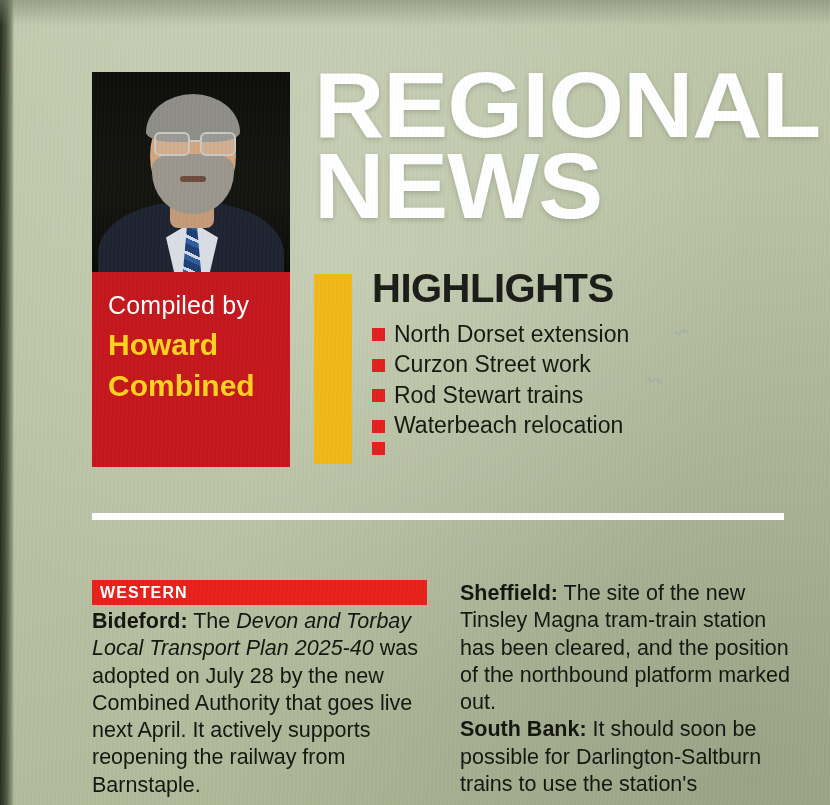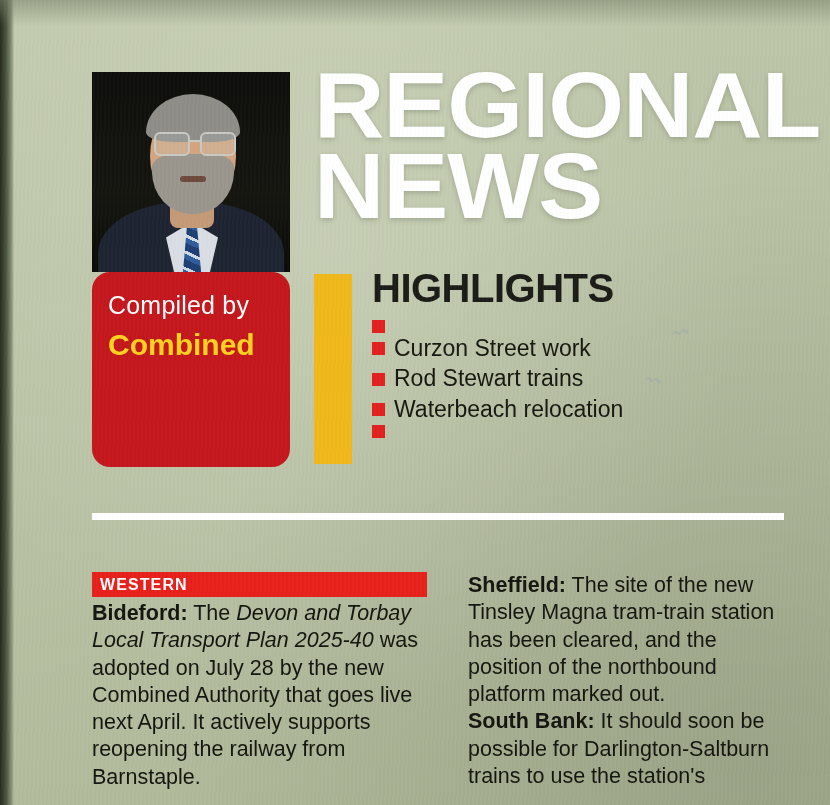--- a/index.html
+++ b/index.html
@@ -153,21 +153,20 @@
   .compiled {
     position: absolute;
     left: 0;
     top: 200px;
     width: 198px;
     height: 195px;
     background: #c4171c;
     color: #ffffff;
     box-sizing: border-box;
     padding: 20px 16px 0 16px;
-    border-radius: 18px;
   }
   .compiled .by {
     font-size: 25px;
     font-weight: 400;
     letter-spacing: 0.2px;
     line-height: 1.1;
     color: #ffffff;
   }
   .compiled .name {
     margin-top: 8px;
@@ -257,21 +256,21 @@
   
   .cols {
     position: absolute;
     left: 92px;
     top: 572px;
     width: 700px;
     height: 240px;
   }
   .col {
     position: absolute;
-    top: 0;
+    top: 8px;
     width: 335px;
   }
   .col.left { left: 0; }
   .col.right { left: 368px; }
 
   .region-tag {
     width: 335px;
     height: 25px;
     background: #e8201b;
     color: #ffffff;
@@ -284,21 +283,20 @@
   }
 
   .body-text {
     margin-top: 3px;
     font-size: 21.5px;
     line-height: 1.27;
     color: #14150f;
   }
   .col.right .body-text {
     margin-top: 0;
-    margin-left: 8px;
   }
   .body-text p {
     margin: 0 0 0 0;
   }
   .lead {
     font-weight: 700;
   }
   .ital {
     font-style: italic;
   }
@@ -334,35 +332,37 @@
       <div class="hair"></div>
       <div class="glasses">
         <div class="lens l"></div>
         <div class="lens r"></div>
         <div class="bridge"></div>
       </div>
     </div>
 
     <div class="compiled">
       <div class="by">Compiled by</div>
+      <div class="name">Howard</div>
       <div class="name">Combined</div>
     </div>
 
     <div class="title-block">
       <div class="title-line">REGIONAL</div>
       <div class="title-line second">NEWS</div>
     </div>
 
     <div class="hl">
       <div class="hl-bar"></div>
       <div class="hl-inner">
         <div class="hl-title">HIGHLIGHTS</div>
         <ul class="hl-list">
           <li>
             <span class="hl-bullet"></span>
+            <span>North Dorset extension</span>
           </li>
           <li>
             <span class="hl-bullet"></span>
             <span>Curzon Street work</span>
           </li>
           <li>
             <span class="hl-bullet"></span>
             <span>Rod Stewart trains</span>
           </li>
           <li>

